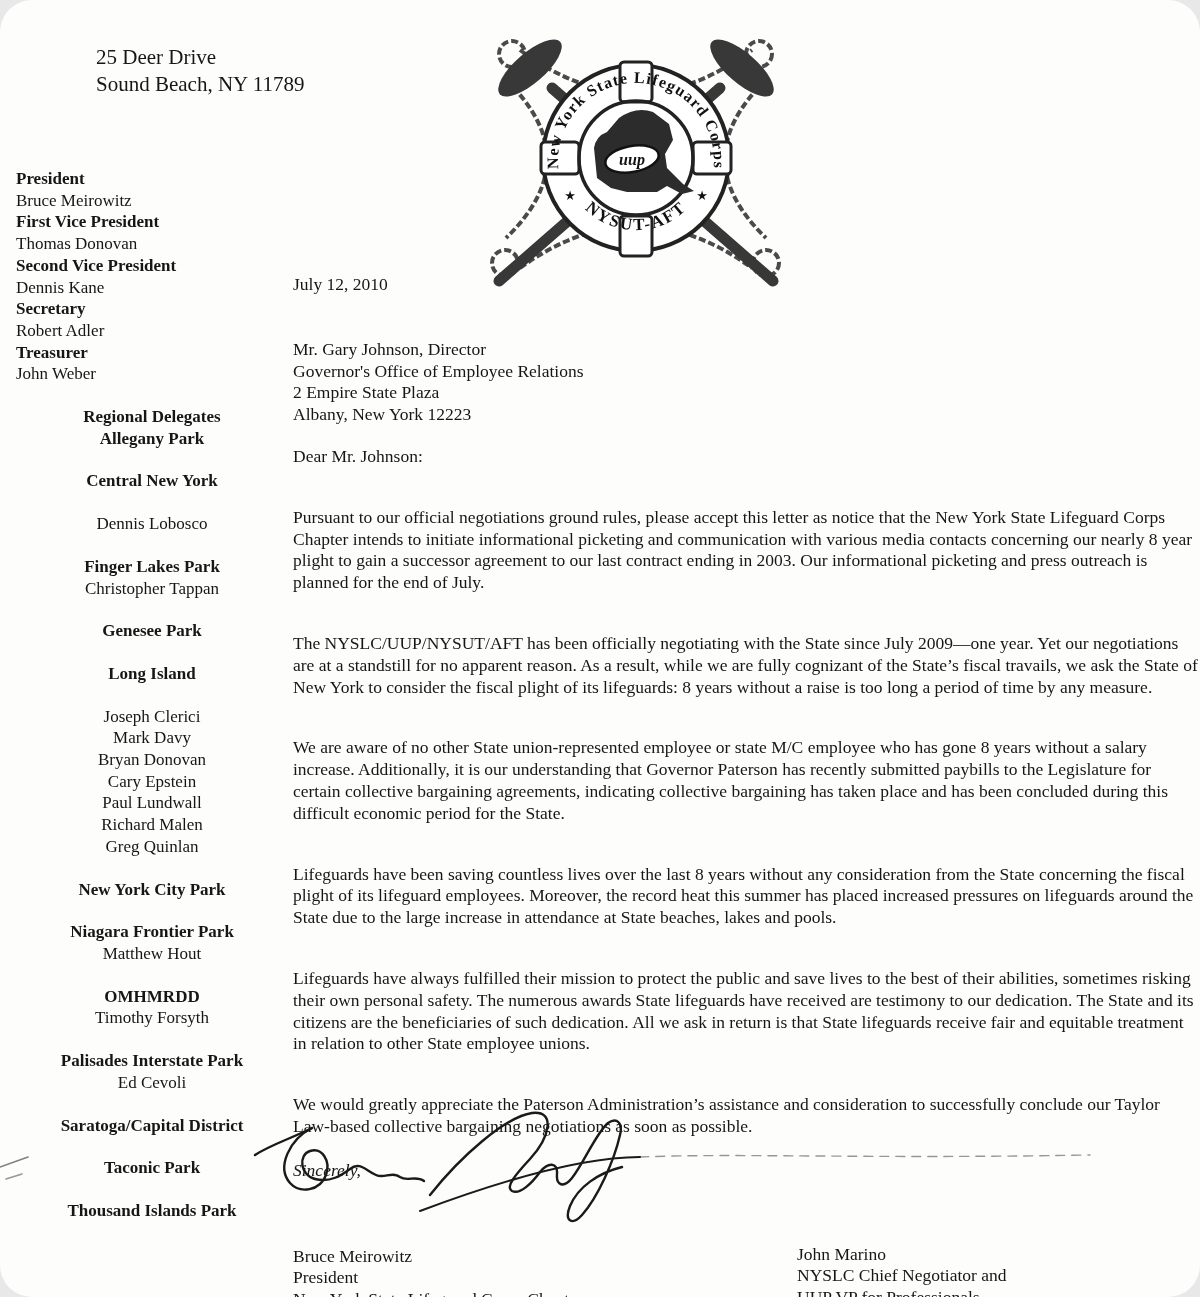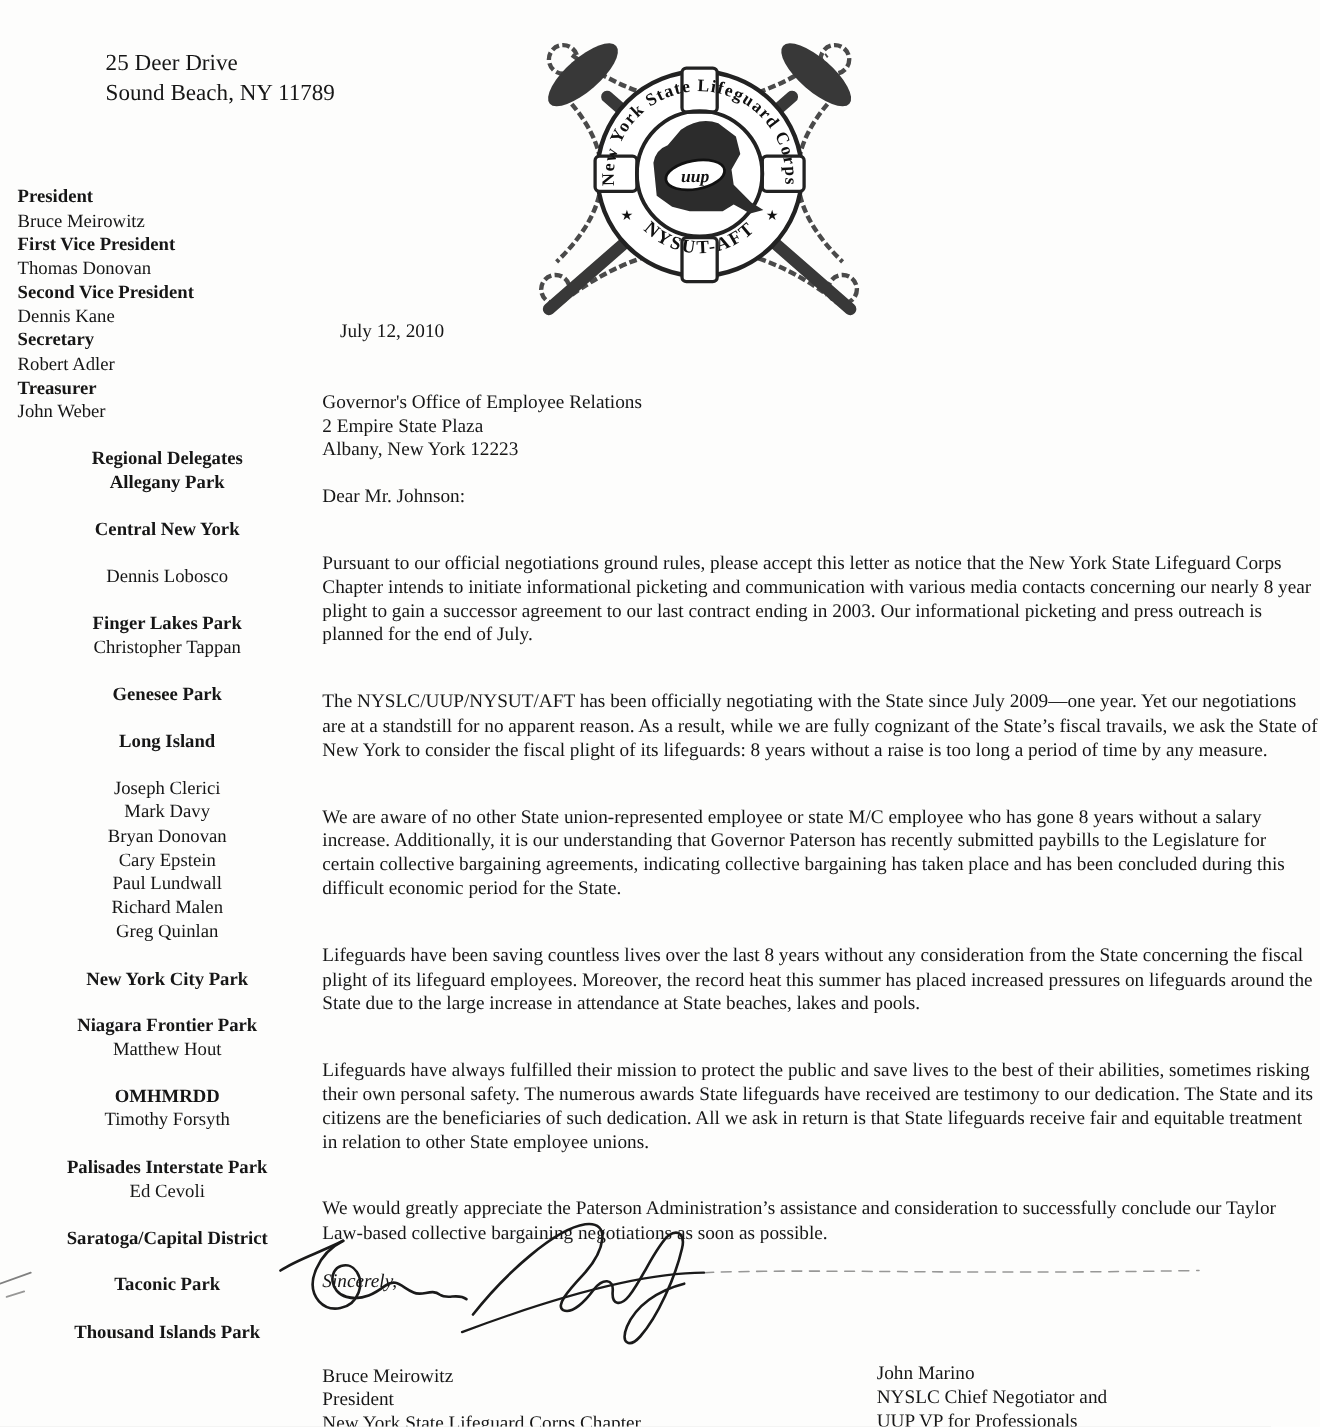--- a/index.html
+++ b/index.html
@@ -1,30 +1,30 @@
 <!DOCTYPE html>
 <html><head>
 <meta charset="utf-8">
 <style>
   html,body{margin:0;padding:0;background:#e8e8e8;}
   .page{position:relative;width:1200px;height:1297px;margin:0 auto;background:#fdfdfc;
-        font-family:"Liberation Serif", serif;color:#161616;overflow:hidden;}
+        font-family:"Liberation Serif", serif;color:#161616;overflow:hidden;border-radius:32px;}
 
   .sender{position:absolute;left:96px;top:44px;font-size:21px;line-height:27px;}
   .contact{position:absolute;left:890px;top:46px;font-size:20.5px;line-height:27px;}
 
   .logo{position:absolute;left:460px;top:8px;width:352px;height:302px;}
 
   .sidebar{position:absolute;left:16px;top:168px;width:272px;font-size:17px;line-height:21.7px;}
   .sb-bold{font-weight:700;}
   .sb-name{font-weight:400;}
   .sb-group{margin-top:21px;text-align:center;}
 
   .letter{position:absolute;left:293px;top:274px;width:908px;font-size:17.5px;line-height:21.8px;}
-  .date{margin:16px;}
+  .date{margin:0;}
   .recipient{margin-top:43px;}
   .salutation{margin-top:20px;}
   .para{margin:39px 0 0 0;}
   .closing{margin-top:22px;font-style:italic;}
   .signers{position:relative;margin-top:64px;}
   .signer-block div{line-height:21.7px;}
   #signer-left{display:inline-block;}
   #signer-right{position:absolute;left:504px;top:-2px;}
 
   .signature{position:absolute;left:0;top:1095px;width:1200px;height:200px;pointer-events:none;}
@@ -158,20 +158,21 @@
         </div>
         <div class="sb-group">
           <div class="sb-bold">Thousand Islands Park</div>
         </div>
       </div>
   </aside>
 
   <main class="letter">
     <div class="date">July 12, 2010</div>
     <div class="recipient" id="recipient">
+        <div class="">Mr. Gary Johnson, Director</div>
         <div class="">Governor's Office of Employee Relations</div>
         <div class="">2 Empire State Plaza</div>
         <div class="">Albany, New York 12223</div>
       </div>
     <div class="salutation">Dear Mr. Johnson:</div>
     <div id="paragraphs">
         <div class="para">Pursuant to our official negotiations ground rules, please accept this letter as notice that the New York State Lifeguard Corps Chapter intends to initiate informational picketing and communication with various media contacts concerning our nearly 8 year plight to gain a successor agreement to our last contract ending in 2003.  Our informational picketing and press outreach is planned for the end of July.</div>
         <div class="para">The NYSLC/UUP/NYSUT/AFT has been officially negotiating with the State since July 2009—one year.  Yet our negotiations are at a standstill for no apparent reason.  As a result, while we are fully cognizant of the State’s fiscal travails, we ask the State of New York to consider the fiscal plight of its lifeguards: 8 years without a raise is too long a period of time by any measure.</div>
         <div class="para">We are aware of no other State union-represented employee or state M/C employee who has gone 8 years without a salary increase.  Additionally, it is our understanding that Governor Paterson has recently submitted paybills to the Legislature for certain collective bargaining agreements, indicating collective bargaining has taken place and has been concluded during this difficult economic period for the State.</div>
         <div class="para">Lifeguards have been saving countless lives over the last 8 years without any consideration from the State concerning the fiscal plight of its lifeguard employees.  Moreover, the record heat this summer has placed increased pressures on lifeguards around the State due to the large increase in attendance at State beaches, lakes and pools.</div>

